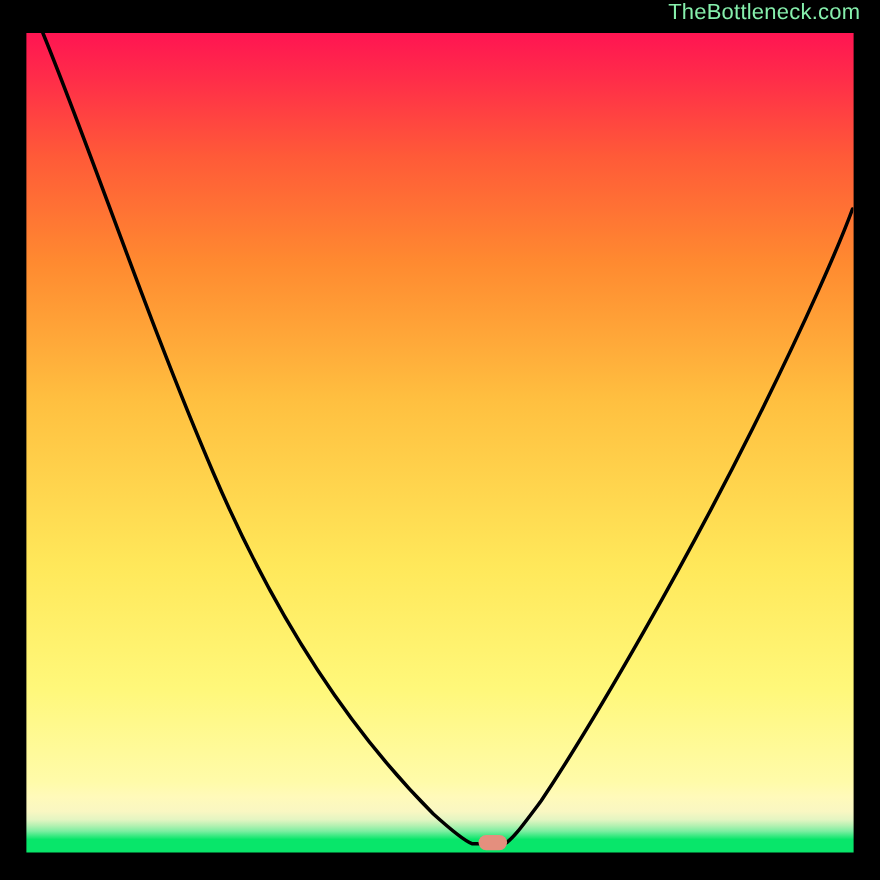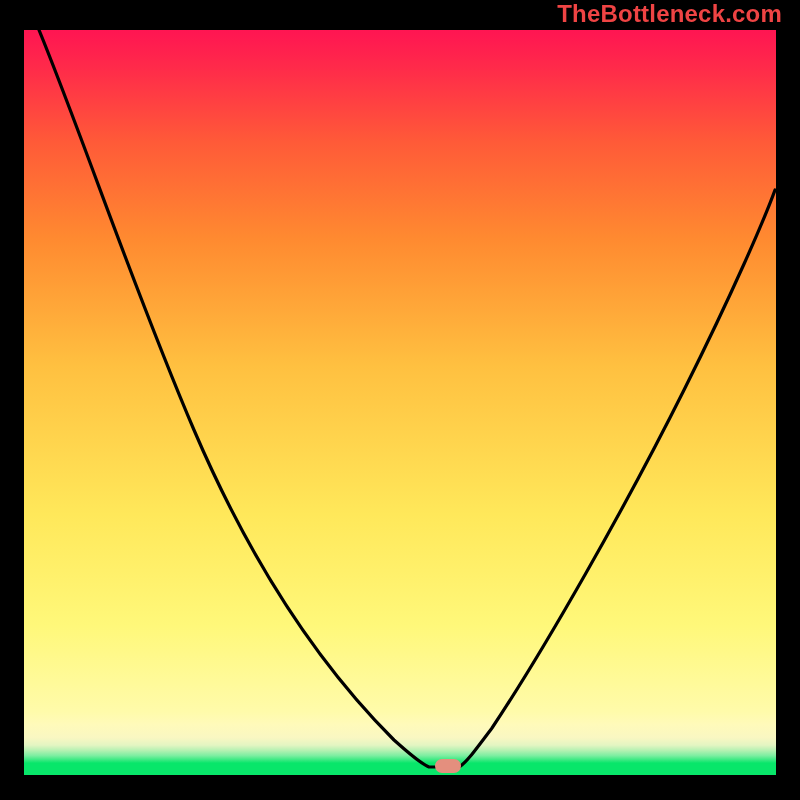--- a/index.html
+++ b/index.html
@@ -14,23 +14,23 @@
   .frame {
     position: relative;
     width: 800px;
     height: 800px;
     background: #000;
   }
   .watermark {
     position: absolute;
     top: 0;
     right: 18px;
-    color: #ef4444;
-    font-size: 24px;
-    font-weight: 700;
+    color: #86efac;
+    font-size: 20px;
+    font-weight: 400;
     letter-spacing: 0.2px;
     z-index: 10;
   }
   .plot {
     position: absolute;
     left: 24px;
     top: 30px;
     width: 752px;
     height: 745px;
     background: linear-gradient(to top,

